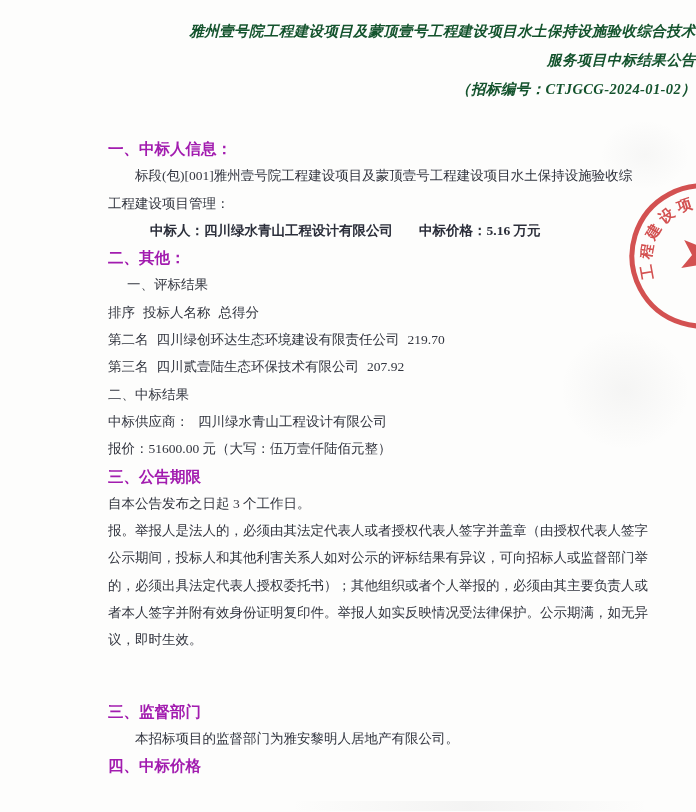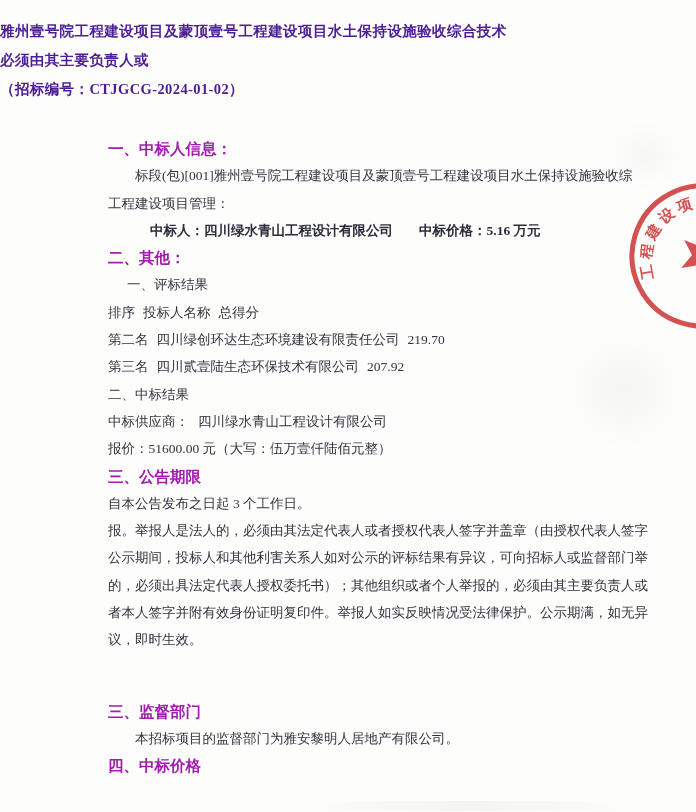--- a/index.html
+++ b/index.html
@@ -8,26 +8,27 @@
     width:696px;height:812px;
     margin:0 auto;
     background:#fdfdfc;
     overflow:hidden;
     color:#31343e;
     font-family:"Liberation Serif","DejaVu Serif",serif;
   }
   
   .doc-header{
     padding-top:17px;
-    text-align:left;
+    text-align:right;
     font-weight:bold;
     font-size:14.5px;
     line-height:29px;
-    color:#4c1d95;
+    color:#14532d;
     letter-spacing:.4px;
+    font-style:italic;
   }
   
   .doc-body{
     margin:0 104px 0 108px;
     font-size:13.5px;
     line-height:27.3px;
   }
   .doc-body p,.doc-body .h1{margin:0;}
   .h1{
     font-weight:bold;
@@ -78,21 +79,21 @@
 <body>
 
 <div class="page">
 
   <div class="smudge smudge-1"></div>
   <div class="smudge smudge-2"></div>
   <div class="smudge smudge-3"></div>
 
   <header class="doc-header">
     <div>雅州壹号院工程建设项目及蒙顶壹号工程建设项目水土保持设施验收综合技术</div>
-    <div>必须由其主要负责人或</div>
+    <div>服务项目中标结果公告</div>
     <div>（招标编号：CTJGCG-2024-01-02）</div>
   </header>
 
   <main class="doc-body">
 
     <div class="h1 first-heading">一、中标人信息：</div>
     <p class="indent2 nowrap">标段(包)[001]雅州壹号院工程建设项目及蒙顶壹号工程建设项目水土保持设施验收综</p>
     <p class="nowrap">工程建设项目管理：</p>
     <p class="winner-line nowrap">
       <span>中标人：</span><span>四川绿水青山工程设计有限公司</span><span class="price-label">中标价格：</span><span>5.16 万元</span>

